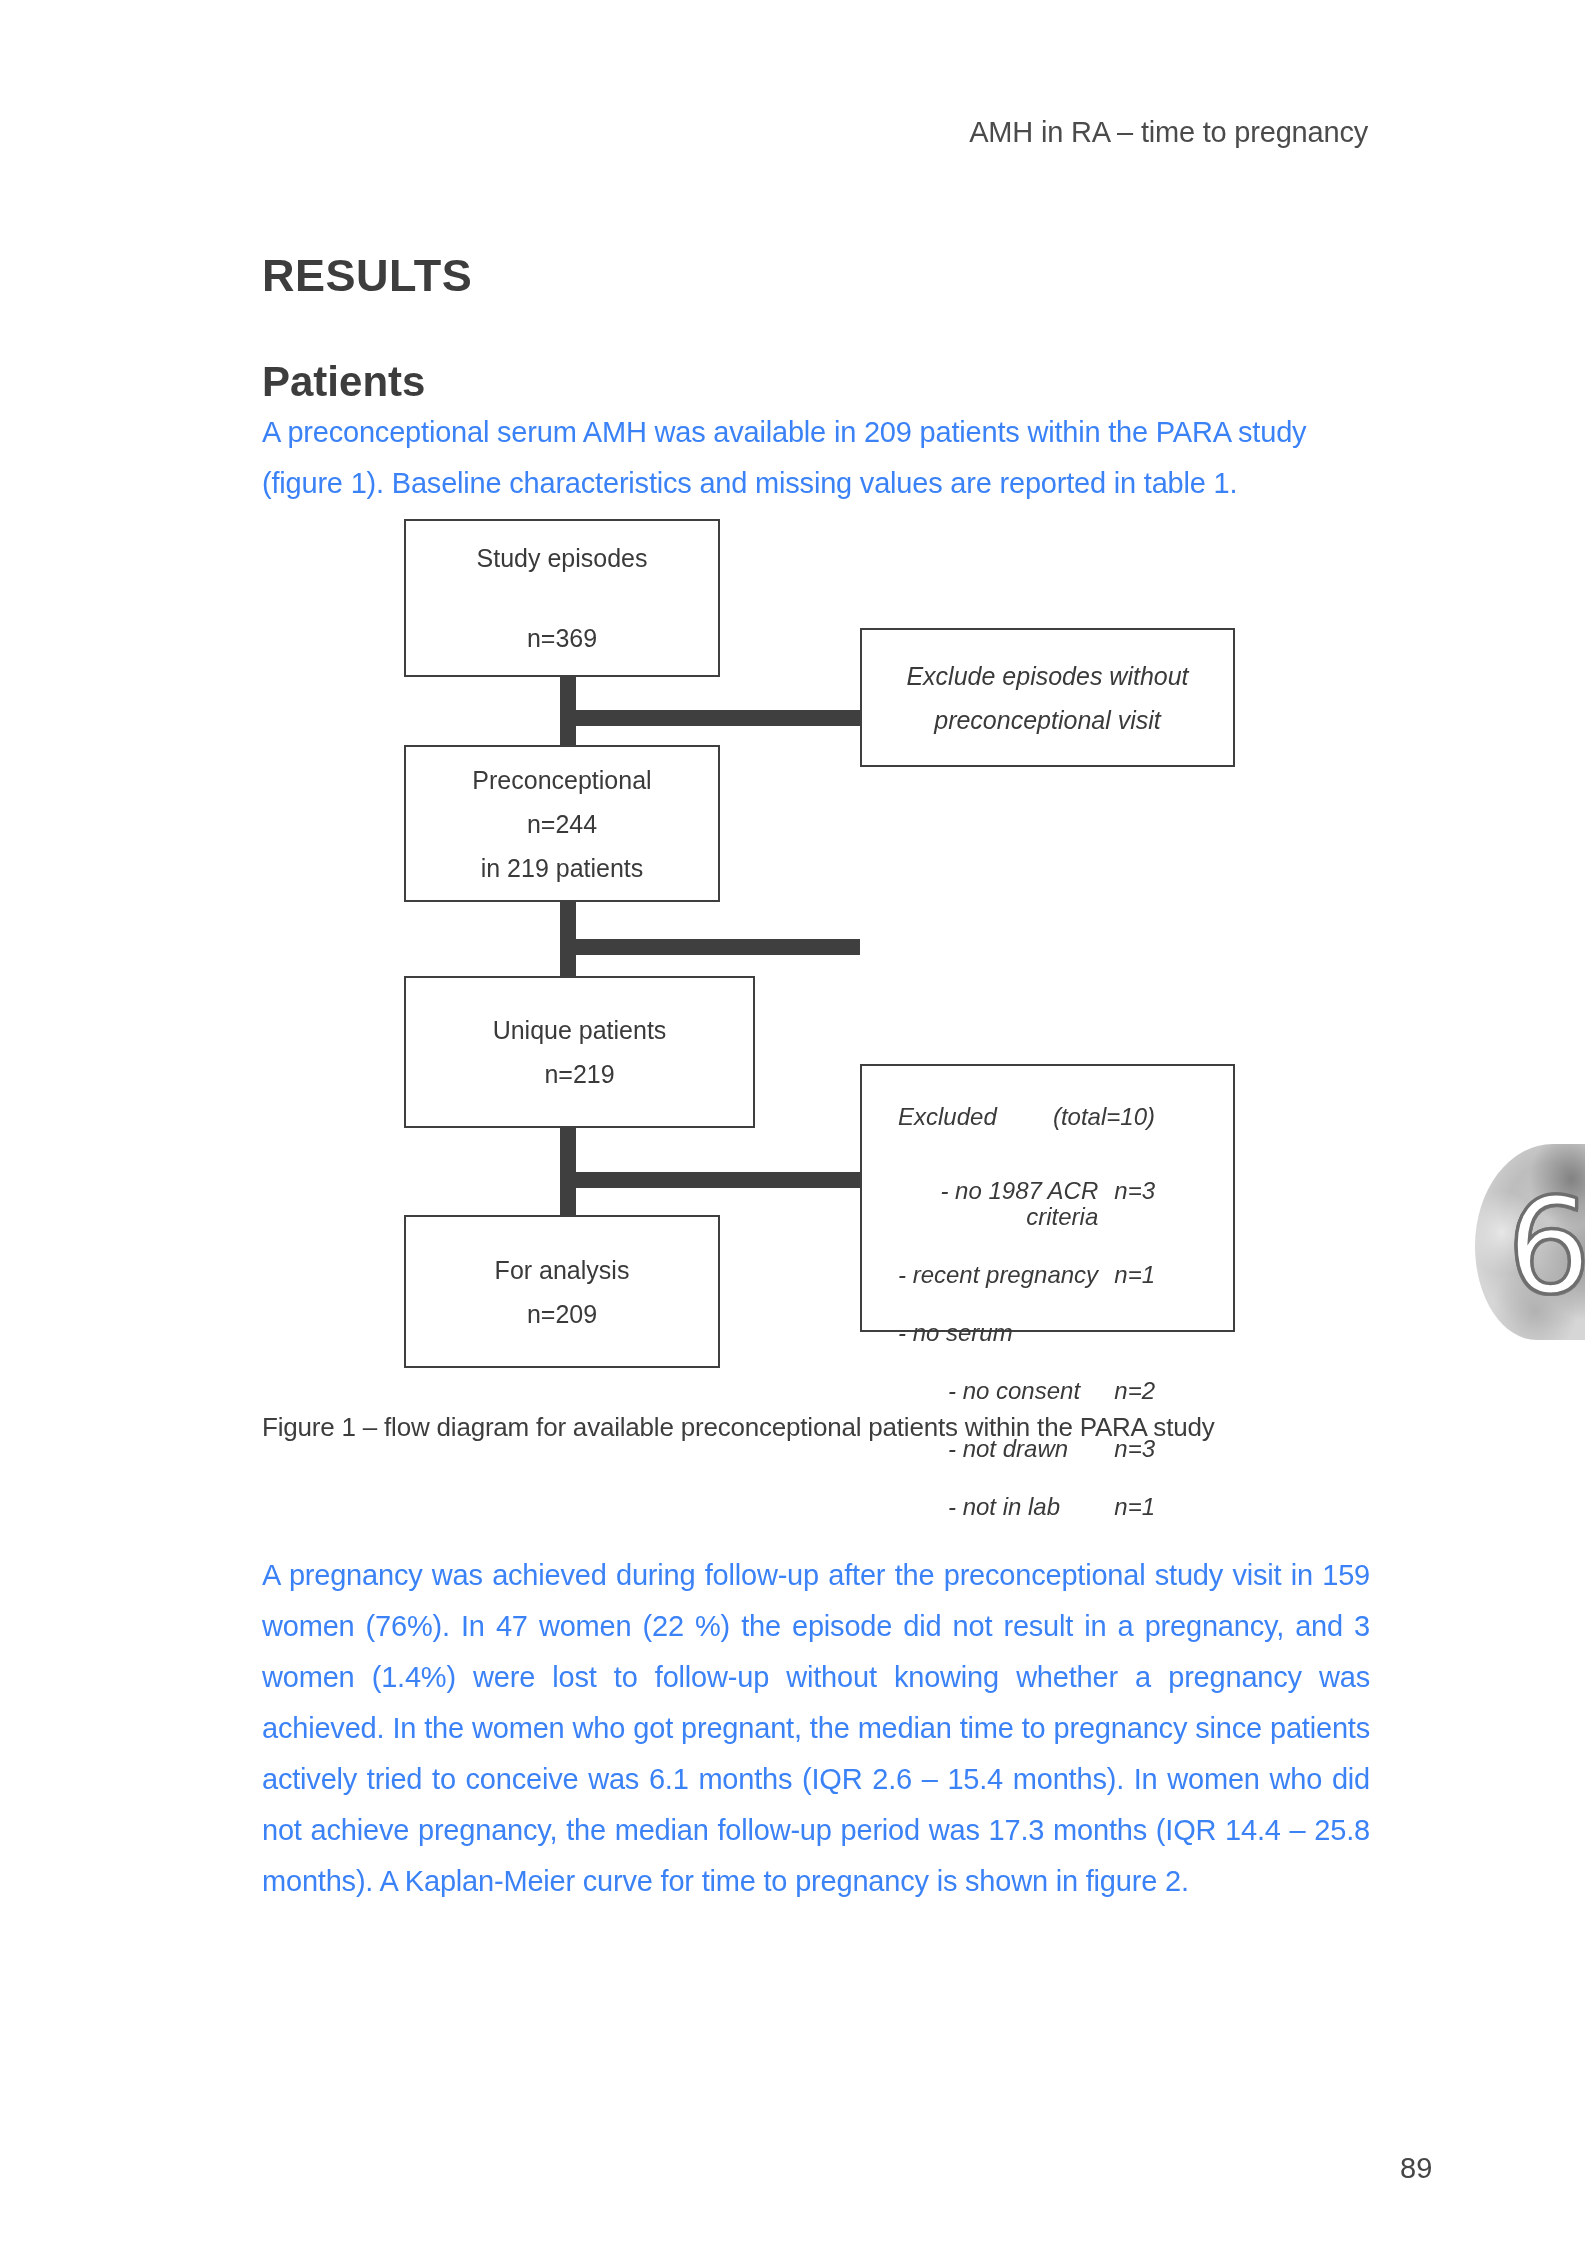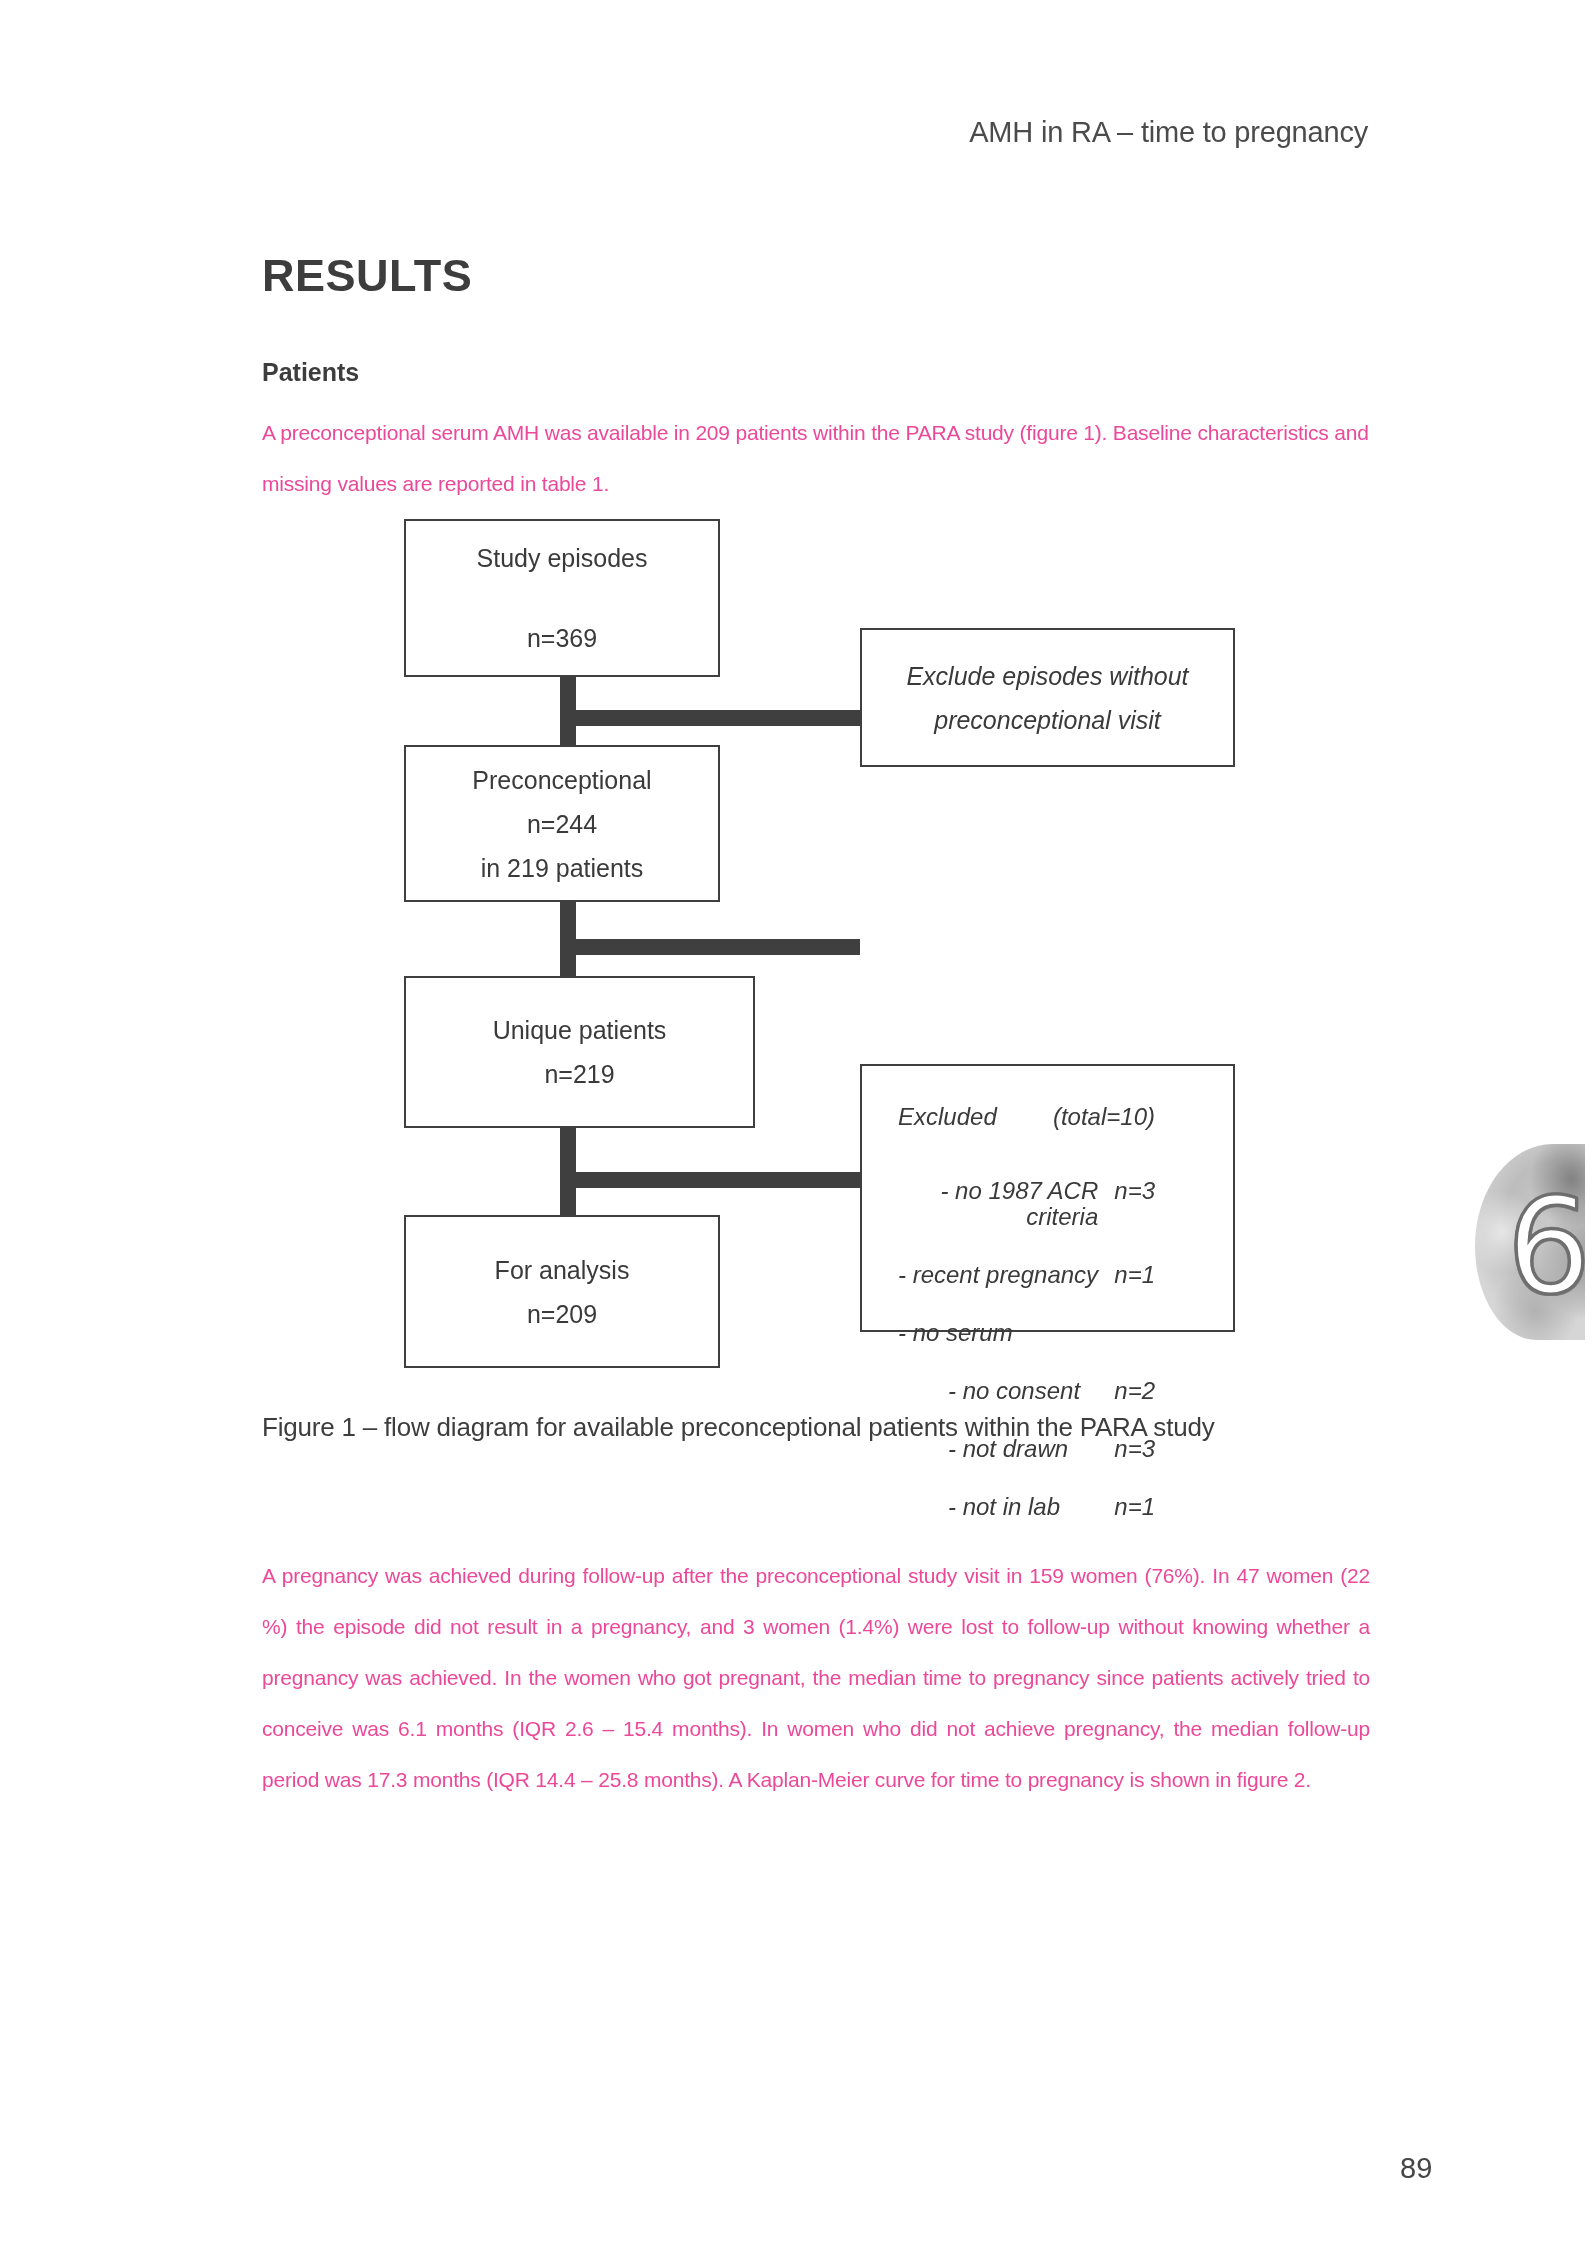--- a/index.html
+++ b/index.html
@@ -32,34 +32,34 @@
     top: 226px;
     font-size: 45px;
     font-weight: 600;
     letter-spacing: 0.5px;
     color: #3d3d3d;
   }
   .subsection-title {
     position: absolute;
     left: 238px;
     top: 334px;
-    font-size: 25px;
+    font-size: 42px;
     font-weight: 600;
     color: #3d3d3d;
   }
 
   
   .para {
     position: absolute;
     left: 238px;
     width: 1124px;
-    font-size: 21px;
+    font-size: 29px;
     line-height: 51px;
     letter-spacing: -0.2px;
-    color: #ec4899;
+    color: #3b82f6;
   }
   .para-1 { top: 383px; }
   .para-2 { top: 1526px; text-align: justify; }
 
   
   .figure-caption {
     position: absolute;
     left: 238px;
     top: 1388px;
     font-size: 26px;

